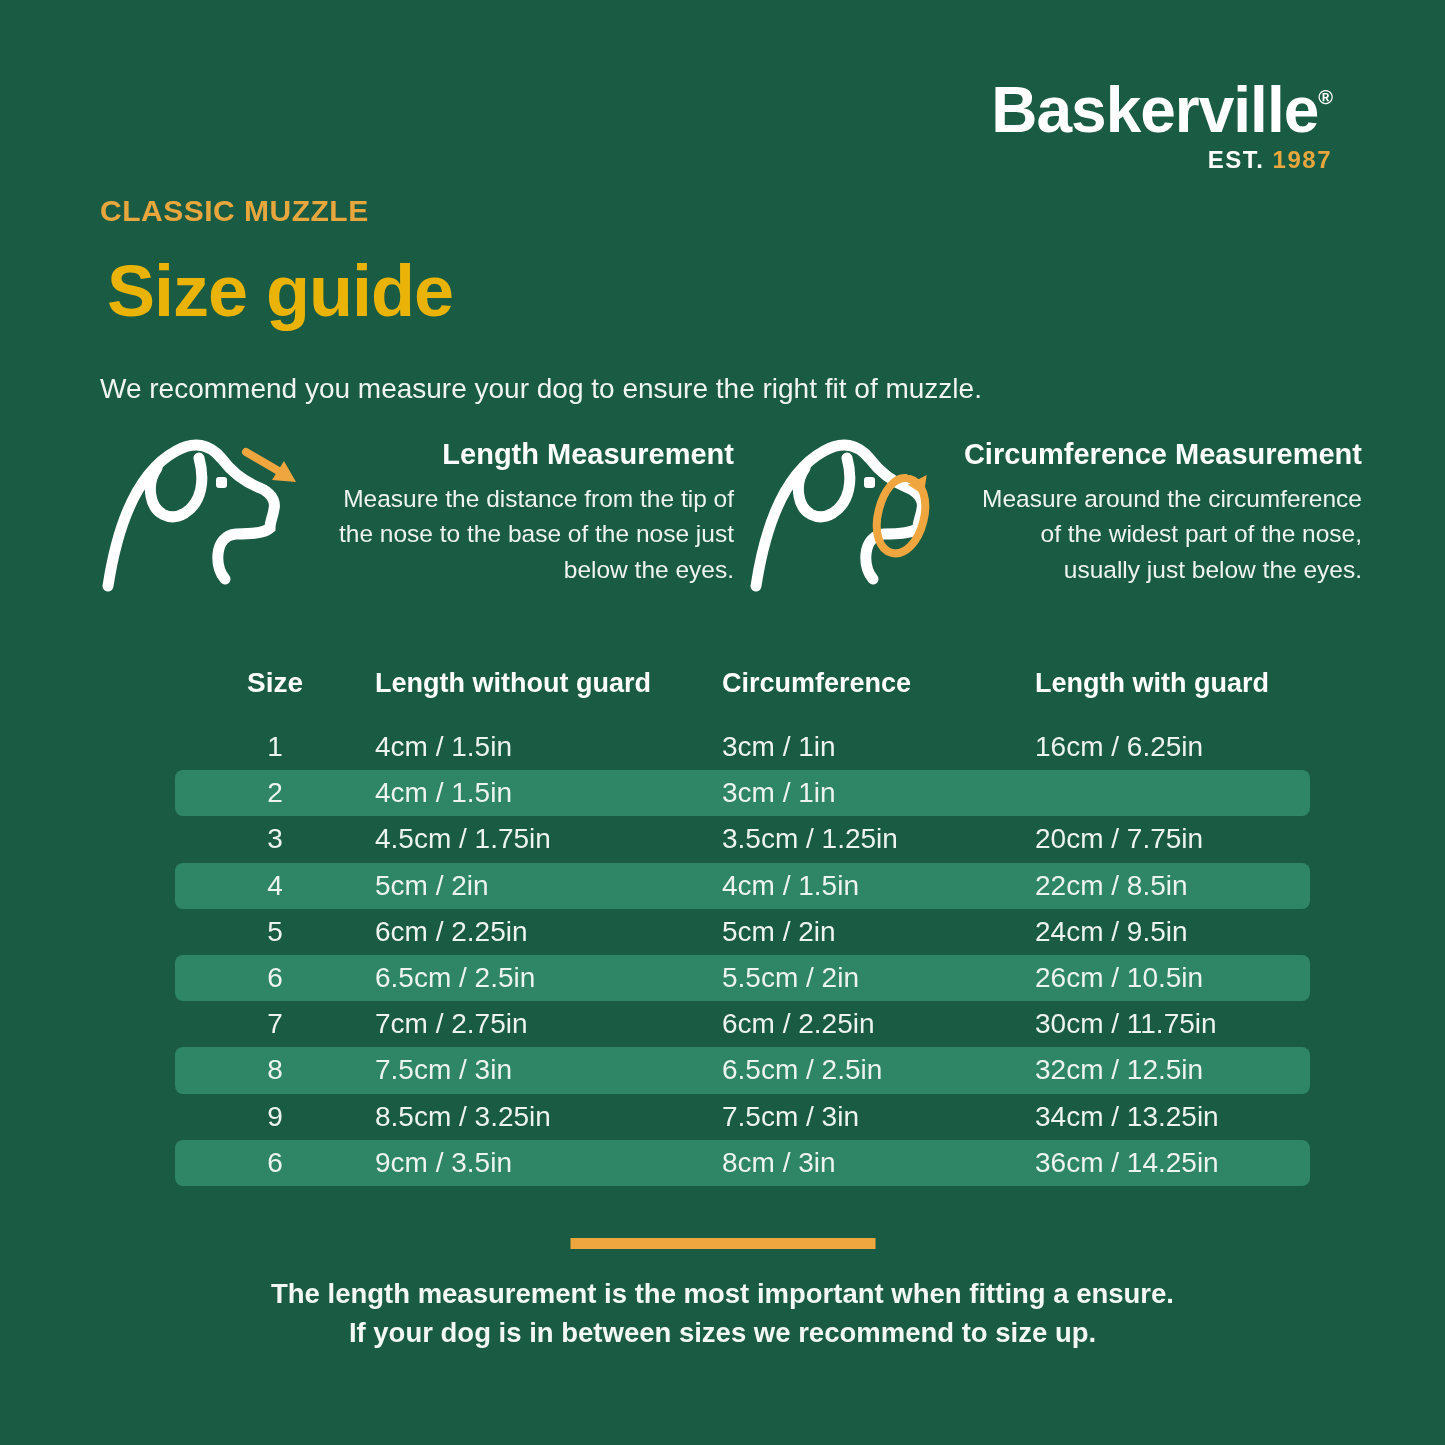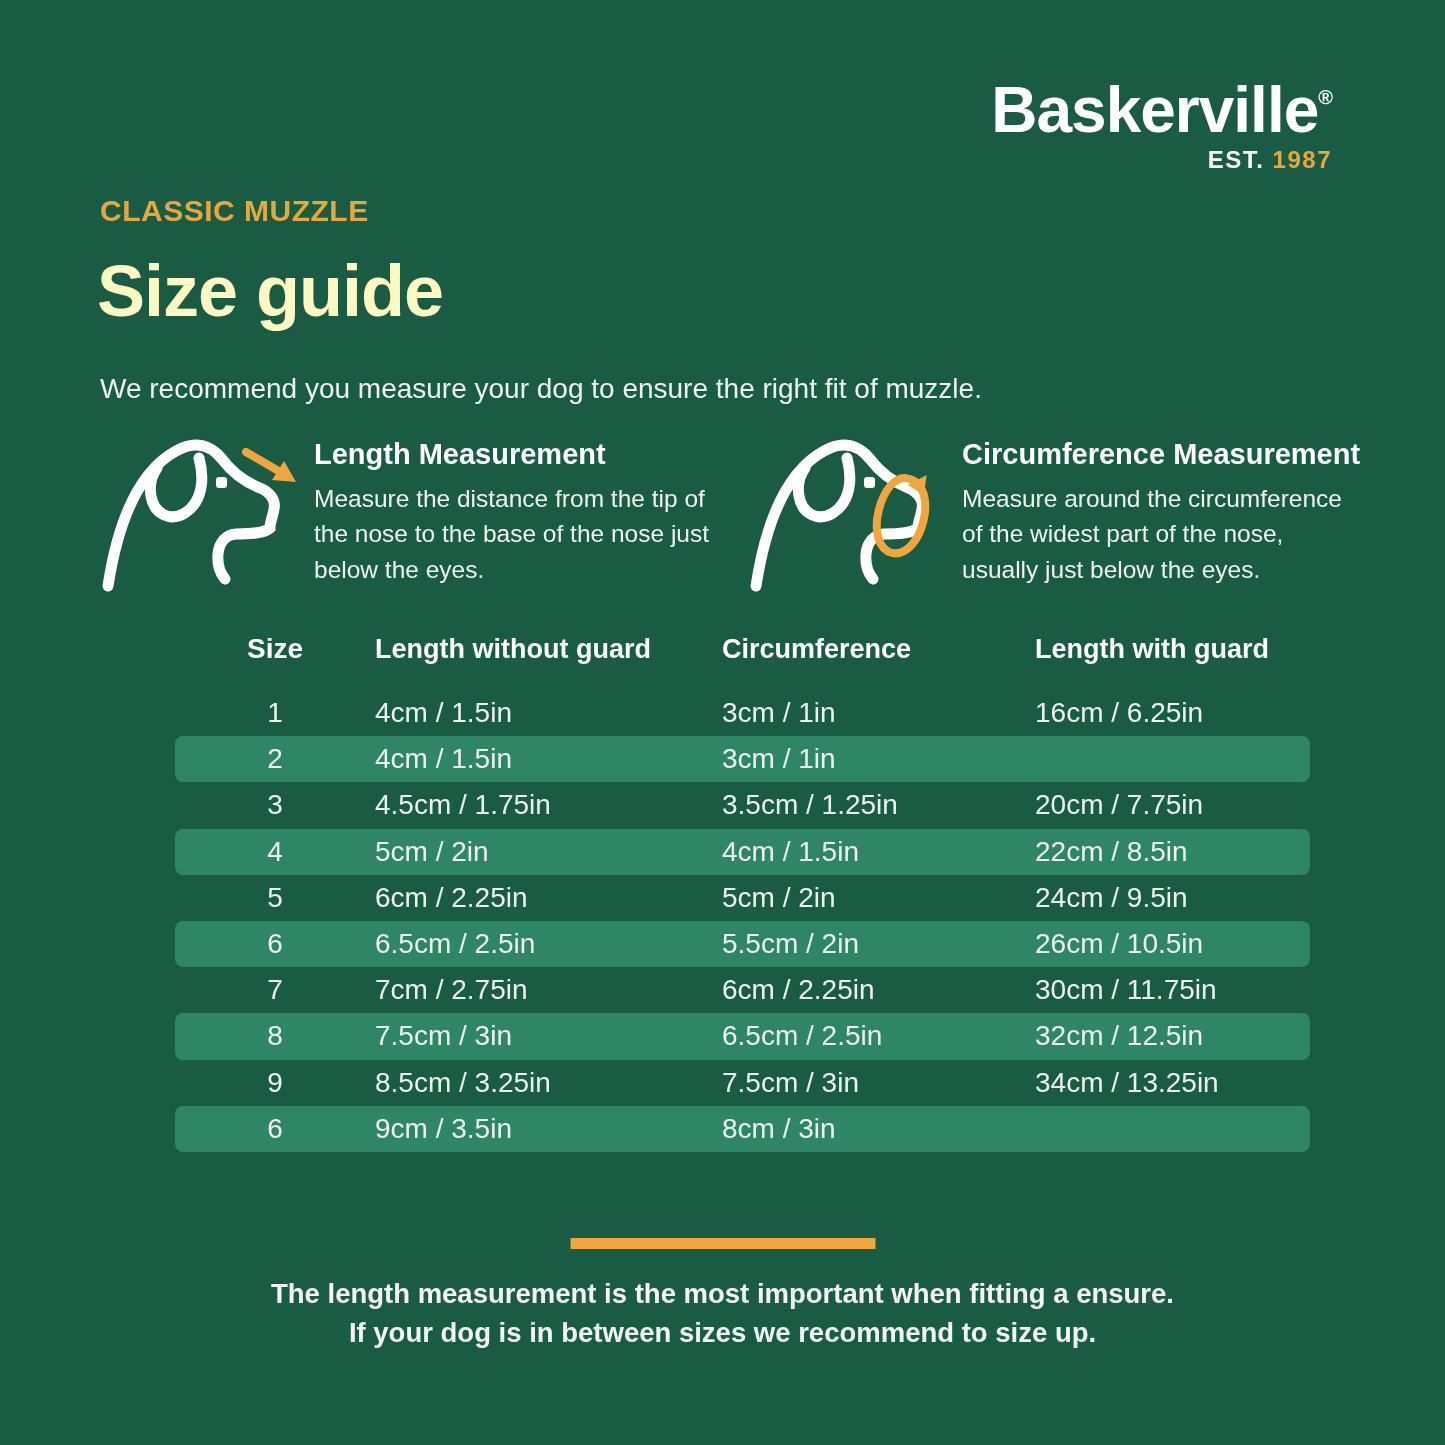--- a/index.html
+++ b/index.html
@@ -22,41 +22,41 @@
     font-size:24px; font-weight:bold; letter-spacing:1.5px; margin-top:4px; color:#FFFFFF;
   }
   .logo-est .year { color:#E8A73D; }
 
   
   .eyebrow {
     position:absolute; top:194px; left:100px;
     font-size:30px; font-weight:bold; letter-spacing:0.5px; color:#E8A73D;
   }
   .page-title {
-    position:absolute; top:250px; left:97px;
-    font-size:72px; font-weight:bold; color:#fef9c3; letter-spacing:-1px;
+    position:absolute; top:250px; left:107px;
+    font-size:72px; font-weight:bold; color:#eab308; letter-spacing:-1px;
   }
   .subtitle {
     position:absolute; top:373px; left:100px;
     font-size:28px; color:#F0F5F1;
   }
 
   
   .measure { position:absolute; top:428px; display:flex; }
   .measure.left  { left:96px;  width:648px; }
   .measure.right { left:744px; width:620px; }
   .icon-box { width:218px; flex:none; }
-  .measure-text { padding-top:10px; }
+  .measure-text { padding-top:10px;text-align:right; }
   .measure.left  .measure-text { width:420px; }
   .measure.right .measure-text { width:400px; }
   .measure-title { font-size:29px; font-weight:bold; margin-bottom:10px; color:#FFFFFF; }
   .measure-text p { font-size:24.5px; line-height:1.44; color:#EFF4F0; margin-bottom:16px; }
 
   
-  .size-table { position:absolute; left:175px; top:628px; width:1135px; }
+  .size-table { position:absolute; left:175px; top:662px; width:1135px; }
   .t-head, .t-row {
     display:grid;
     grid-template-columns:200px 347px 313px 275px;
     align-items:center;
   }
   .t-head { height:42px; margin-bottom:20px; font-size:27px; font-weight:bold; color:#FFFFFF; }
   .t-head .c-size, .t-row .c-size { text-align:center; }
   .t-row { height:46.2px; font-size:28px; color:#EDF4EF; }
   .t-row.hl { background:#2F8666; border-radius:8px; }
   .c-size { font-size:28px; }
@@ -186,20 +186,21 @@
     <div class="c-size">9</div>
     <div>8.5cm / 3.25in</div>
     <div>7.5cm / 3in</div>
     <div>34cm / 13.25in</div>
   </div>
 
   <div class="t-row hl">
     <div class="c-size">6</div>
     <div>9cm / 3.5in</div>
     <div>8cm / 3in</div>
+    <div>36cm / 14.25in</div>
   </div>
 </div>
 </div>
 
 <div class="divider"></div>
 <div class="footer">
   <p>The length measurement is the most important when fitting a ensure.</p>
   <p>If your dog is in between sizes we recommend to size up.</p>
 </div>
 

